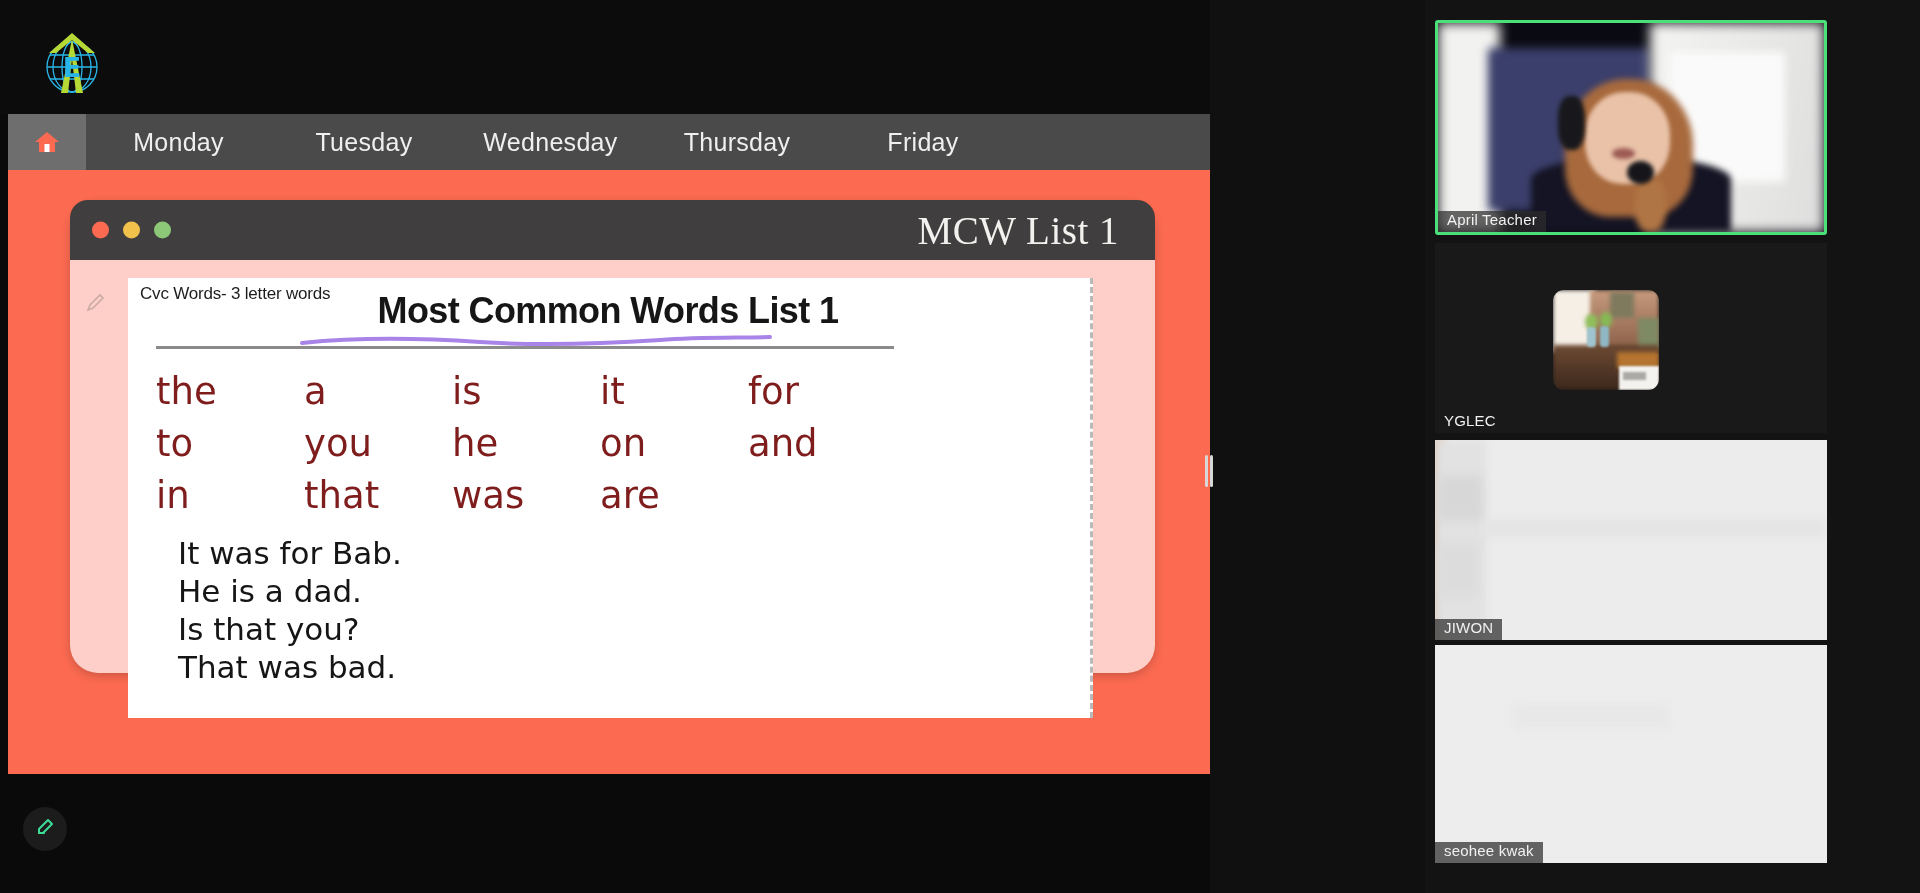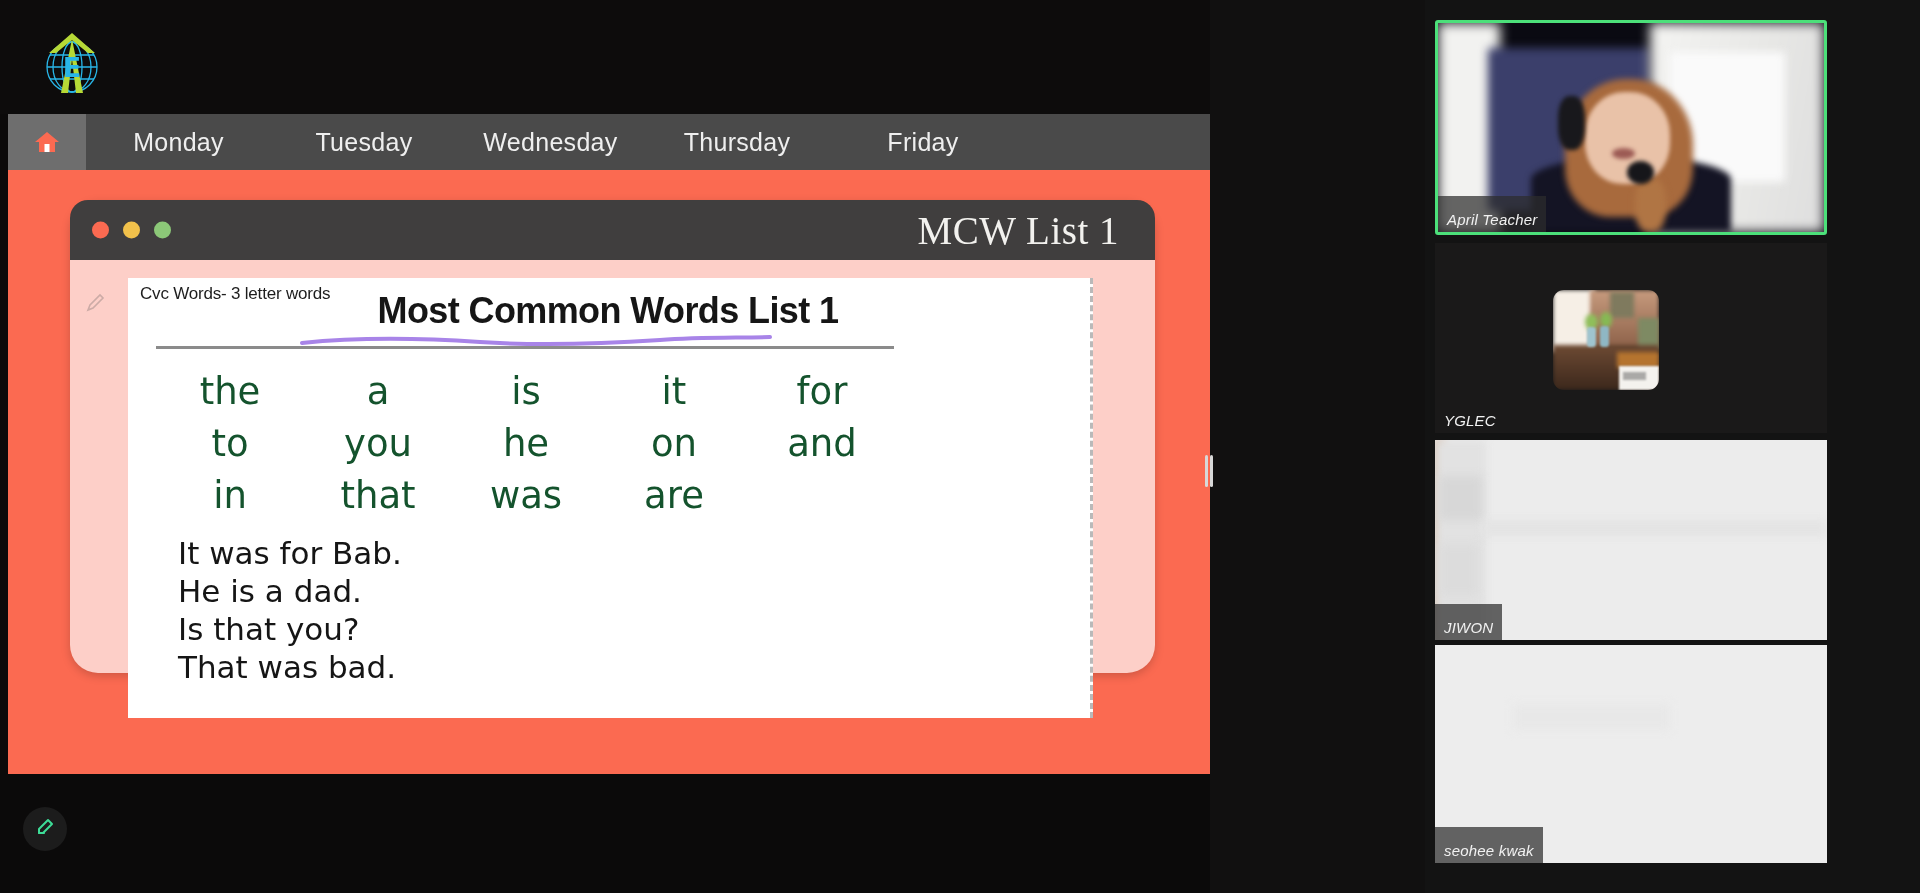--- a/index.html
+++ b/index.html
@@ -37,40 +37,40 @@
 
   .pencil-mini { position:absolute; left:14px; top:92px; width:22px; height:22px; opacity:.42; }
 
   .sheet { position:absolute; left:58px; top:78px; width:965px; height:440px; background:#ffffff; border-right:3px dashed #b9b9b9; overflow:hidden; }
   .cvc { position:absolute; left:12px; top:6px; font-size:17px; color:#1d1d1d; font-family:"Liberation Sans", sans-serif; letter-spacing:-.2px; }
   .sheet-title { position:absolute; left:170px; top:12px; width:620px; text-align:center; font-size:36px; font-weight:bold; color:#161616; letter-spacing:-.6px; font-family:"Liberation Sans", sans-serif; }
   .underline-purple { position:absolute; left:172px; top:57px; width:472px; height:12px; }
   .rule { position:absolute; left:28px; top:68px; width:738px; height:3px; background:#8b8b8b; }
 
   .word-grid { position:absolute; left:28px; top:88px; width:740px; display:grid; grid-template-columns:repeat(5,1fr); row-gap:0px; }
-  .word { height:52px; line-height:52px; text-align:center; font-size:37px; color:#14532d; font-family:"DejaVu Sans", sans-serif; font-weight:400; }
+  .word { height:52px; line-height:52px; font-size:37px; color:#7f1d1d; font-family:"DejaVu Sans", sans-serif; font-weight:400; }
 
   .sentences { position:absolute; left:50px; top:256px; }
   .sentence { font-size:31px; line-height:38px; color:#151515; font-family:"DejaVu Sans", sans-serif; white-space:nowrap; }
 
   .drag-handle { position:absolute; left:1205px; top:455px; width:9px; height:32px; display:flex; gap:2px; align-items:center; }
   .drag-handle i { display:block; width:3px; height:32px; background:#d8d8d8; border-radius:2px; }
 
   .annotate-btn { position:absolute; left:23px; top:807px; width:44px; height:44px; border-radius:50%; background:#1c1c1c; display:flex; align-items:center; justify-content:center; cursor:pointer; }
 
   
   .filmstrip { position:absolute; left:1425px; top:0; width:495px; height:893px; background:#131313; }
   .tile { position:absolute; left:10px; width:400px; }
 
   .tile-1 { top:20px; width:392px; height:215px; border:3px solid #4ce07a; border-radius:3px; overflow:hidden; background:#0a0a12; }
   .tile-2 { top:243px; width:392px; height:190px; background:#1a1919; overflow:hidden; }
   .tile-3 { top:440px; width:392px; height:200px; background:#ececec; overflow:hidden; }
   .tile-4 { top:645px; width:392px; height:218px; background:#ededed; overflow:hidden; }
 
-  .name-tag { position:absolute; left:0; bottom:0; background:rgba(45,45,45,.72); color:#f1f1f1; font-size:15px; padding:15px 9px 4px 9px; letter-spacing:.2px; white-space:nowrap;font-style:italic; }
+  .name-tag { position:absolute; left:0; bottom:0; background:rgba(45,45,45,.72); color:#f1f1f1; font-size:15px; padding:0 9px 4px 9px; letter-spacing:.2px; white-space:nowrap; }
   .tile-2 .name-tag { background:transparent; }
 
   
   .vid { position:absolute; inset:0; }
   .v-wallL { position:absolute; left:0; top:0; width:16%; height:100%; background:#f2f2f0; filter:blur(6px); }
   .v-board { position:absolute; left:13%; top:12%; width:42%; height:78%; background:#3b3f6b; border-radius:3px; filter:blur(5px); }
   .v-wallR { position:absolute; left:55%; top:0; width:45%; height:100%; background:linear-gradient(100deg,#f4f4f2 0%,#e7e7e5 60%,#dedede 100%); filter:blur(6px); }
   .v-panel { position:absolute; left:60%; top:14%; width:30%; height:62%; background:#fafafa; filter:blur(4px); }
   .v-body { position:absolute; left:24%; bottom:0; width:52%; height:36%; background:#141424; border-radius:50% 50% 0 0 / 30% 30% 0 0; filter:blur(3px); }
   .v-hair { position:absolute; left:33%; top:27%; width:33%; height:66%; background:#a86a3d; border-radius:48% 48% 35% 35%; filter:blur(3px); }

